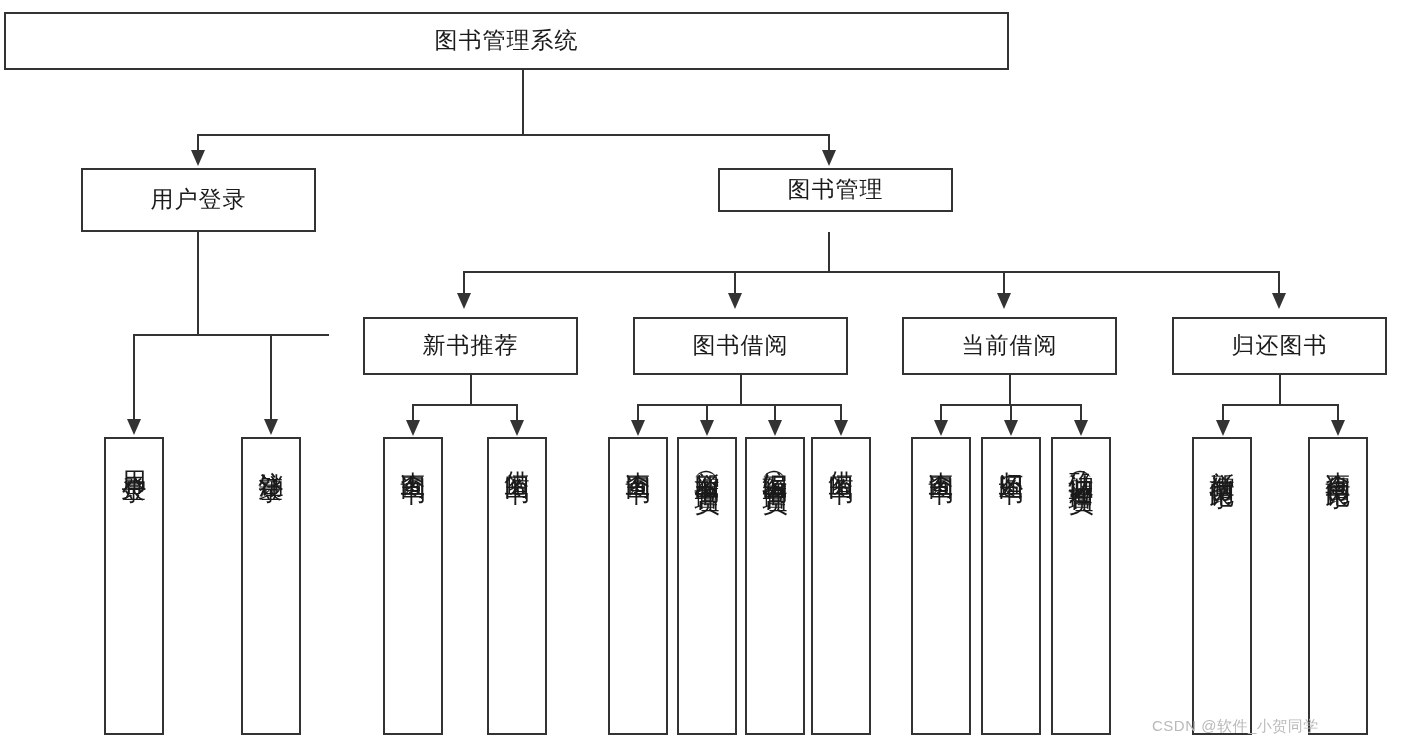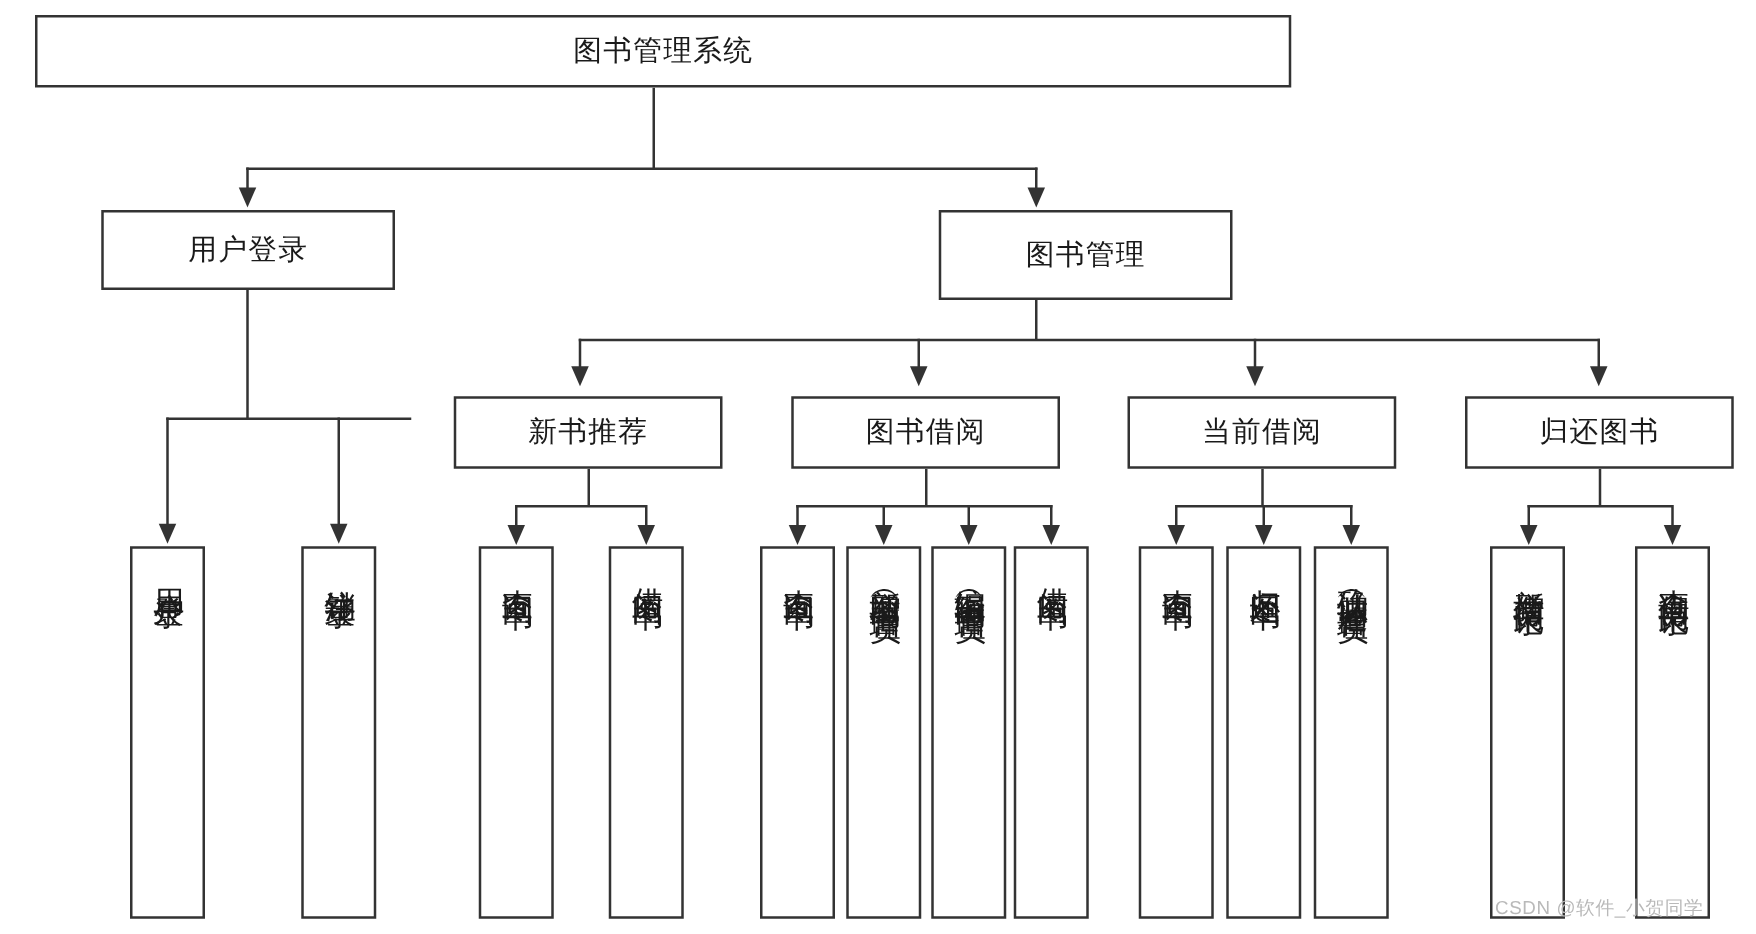--- a/index.html
+++ b/index.html
@@ -54,37 +54,37 @@
     white-space:nowrap;
     z-index:5;
     pointer-events:none;
   }
 </style>
 </head>
 <body>
 
 <div id="canvas">
 
-  <div class="node h" style="left:28px;top:12px;width:1005px;height:58px;">
+  <div class="node h" style="left:4px;top:12px;width:1005px;height:58px;">
     <span class="lbl">图书管理系统</span>
   </div>
 
   <div class="ln v" style="left:522px;top:70px;width:2px;height:65px;"></div>
 
   <div class="ln h" style="left:197px;top:134px;width:633px;height:2px;"></div>
 
   <div class="ln v" style="left:197px;top:134px;height:22px;"></div>
   <div class="arrow" style="left:191px;top:150px;"></div>
   <div class="ln v" style="left:828px;top:134px;height:22px;"></div>
   <div class="arrow" style="left:822px;top:150px;"></div>
 
   <div class="node h" style="left:81px;top:168px;width:235px;height:64px;">
     <span class="lbl">用户登录</span>
   </div>
-  <div class="node h" style="left:751px;top:168px;width:235px;height:72px;align-items:center;">
+  <div class="node h" style="left:718px;top:168px;width:235px;height:44px;align-items:center;">
     <span class="lbl">图书管理</span>
   </div>
 
   <div class="ln v" style="left:197px;top:232px;height:103px;"></div>
   <div class="ln h" style="left:133px;top:334px;width:196px;height:2px;"></div>
   <div class="ln v" style="left:133px;top:334px;height:88px;"></div>
   <div class="arrow" style="left:127px;top:419px;"></div>
   <div class="ln v" style="left:270px;top:334px;height:88px;"></div>
   <div class="arrow" style="left:264px;top:419px;"></div>
 
@@ -183,15 +183,15 @@
     <span class="lbl">确认归还（管理员）</span>
   </div>
 
   <div class="node v" style="left:1192px;top:437px;width:60px;height:298px;">
     <span class="lbl">新增借阅记录</span>
   </div>
   <div class="node v" style="left:1308px;top:437px;width:60px;height:298px;">
     <span class="lbl">查询借阅记录</span>
   </div>
 
-  <div id="watermark" style="left:1196px;top:717px;">CSDN @软件_小贺同学</div>
+  <div id="watermark" style="left:1152px;top:717px;">CSDN @软件_小贺同学</div>
 
 </div>
 
 </body></html>

